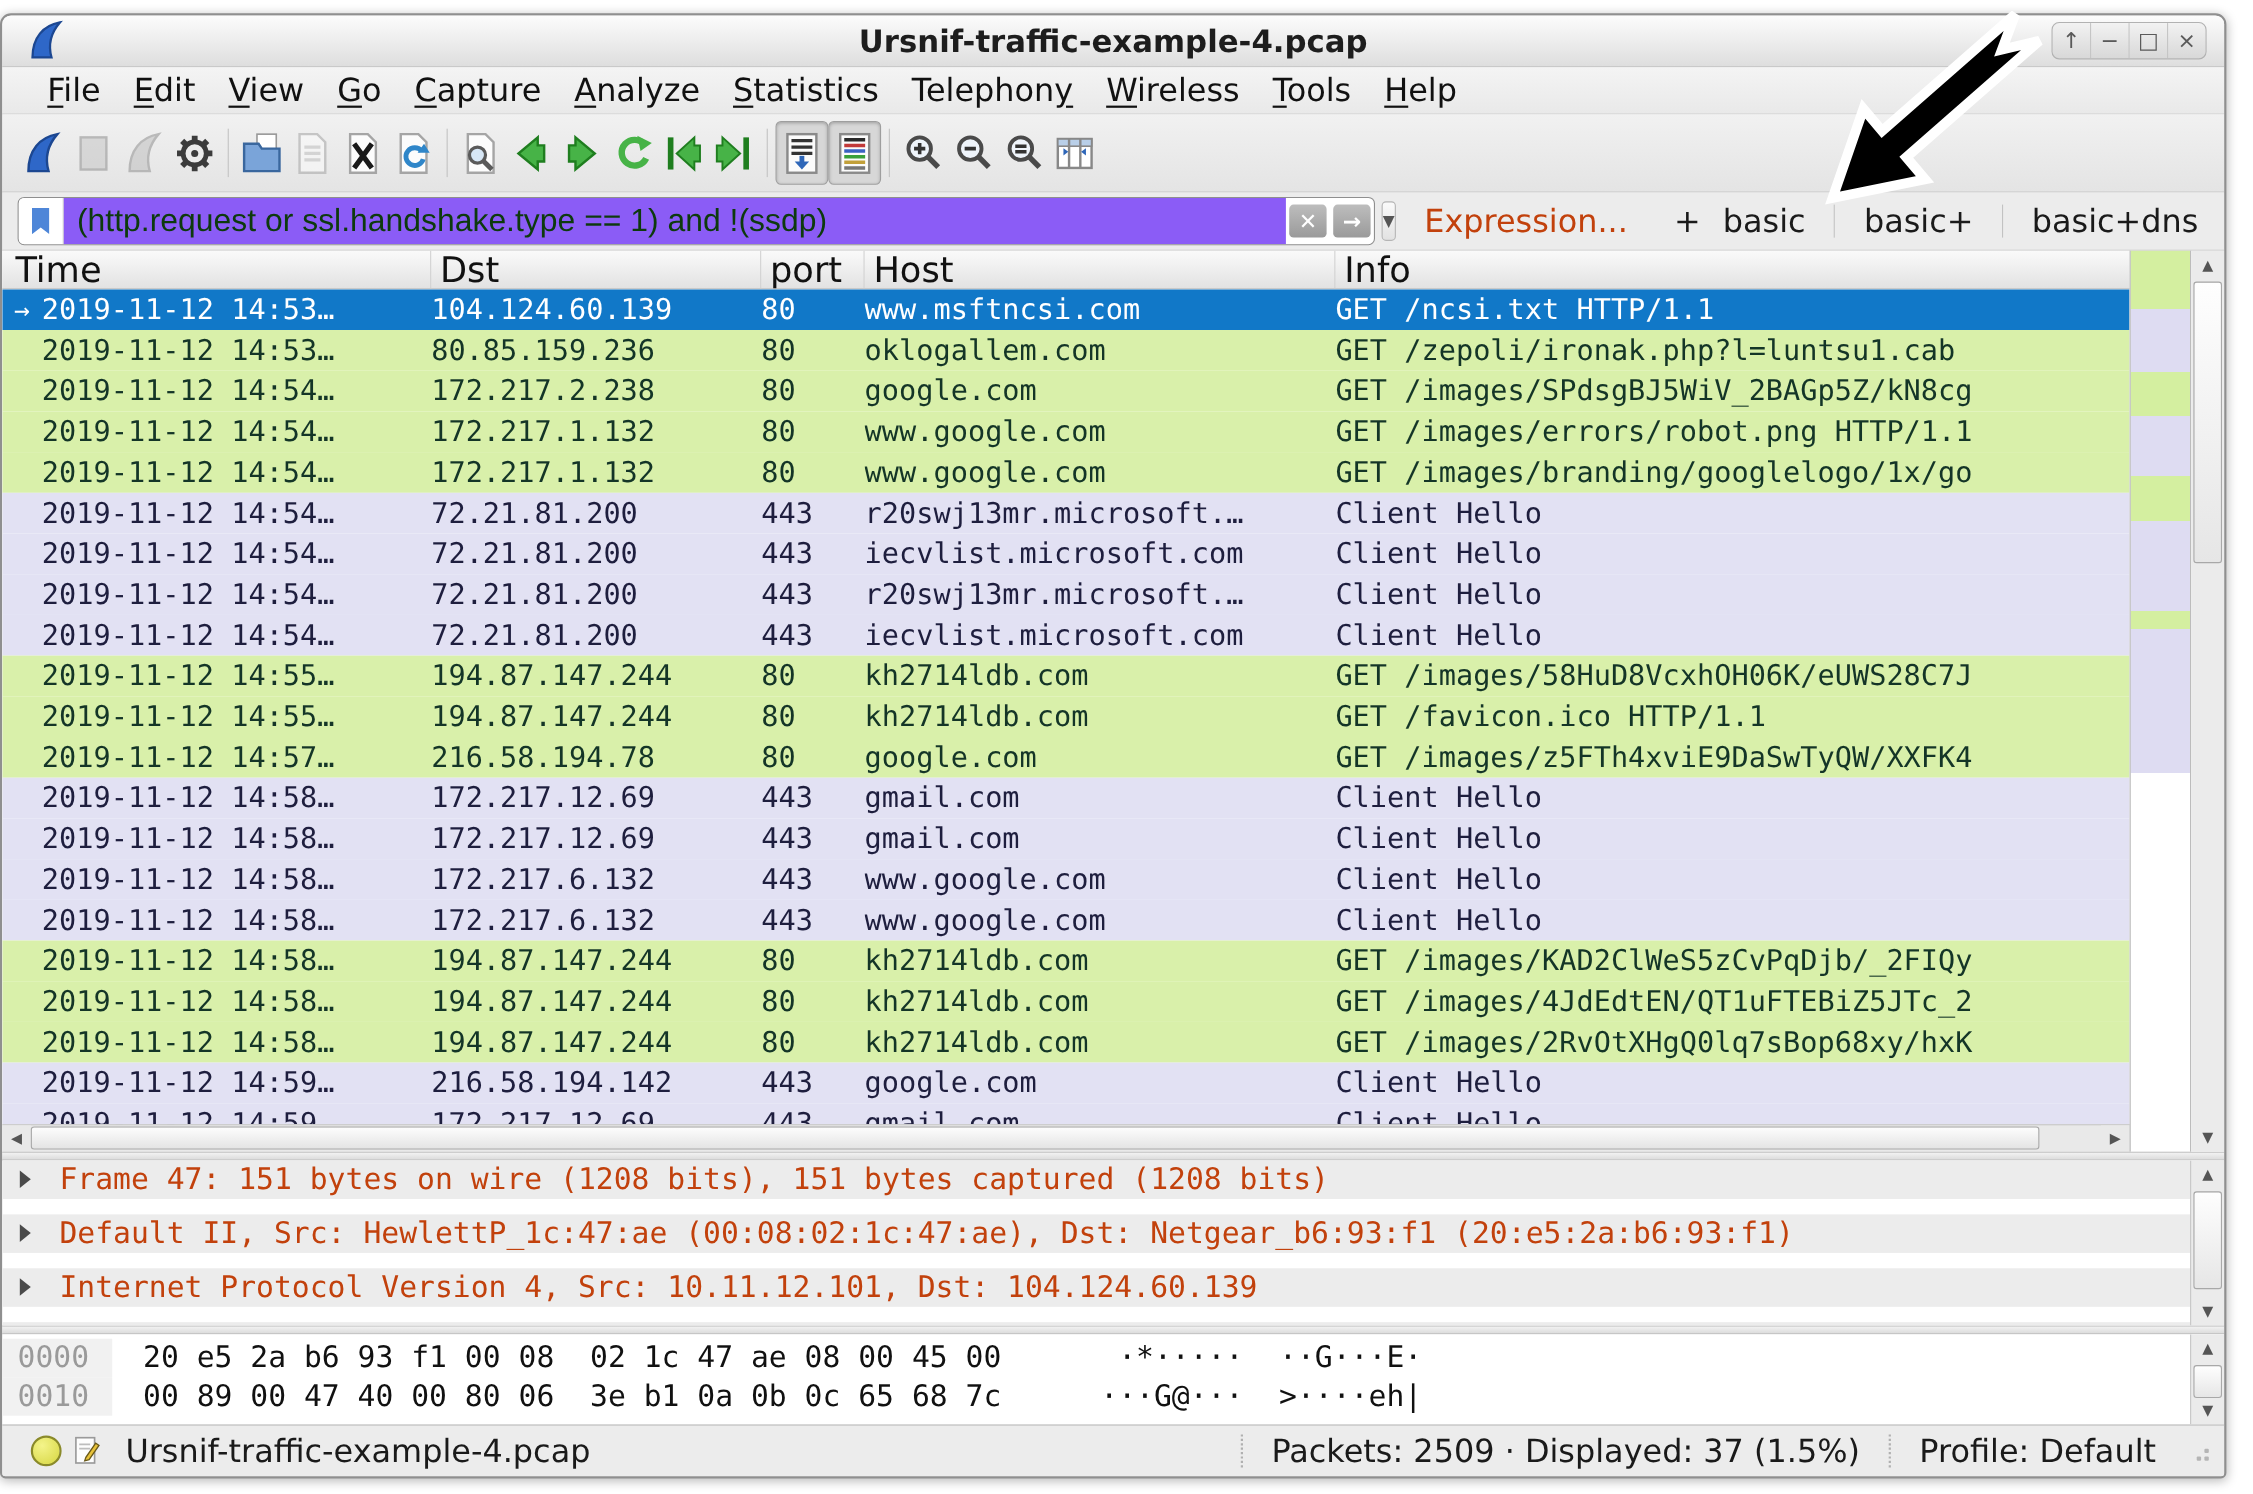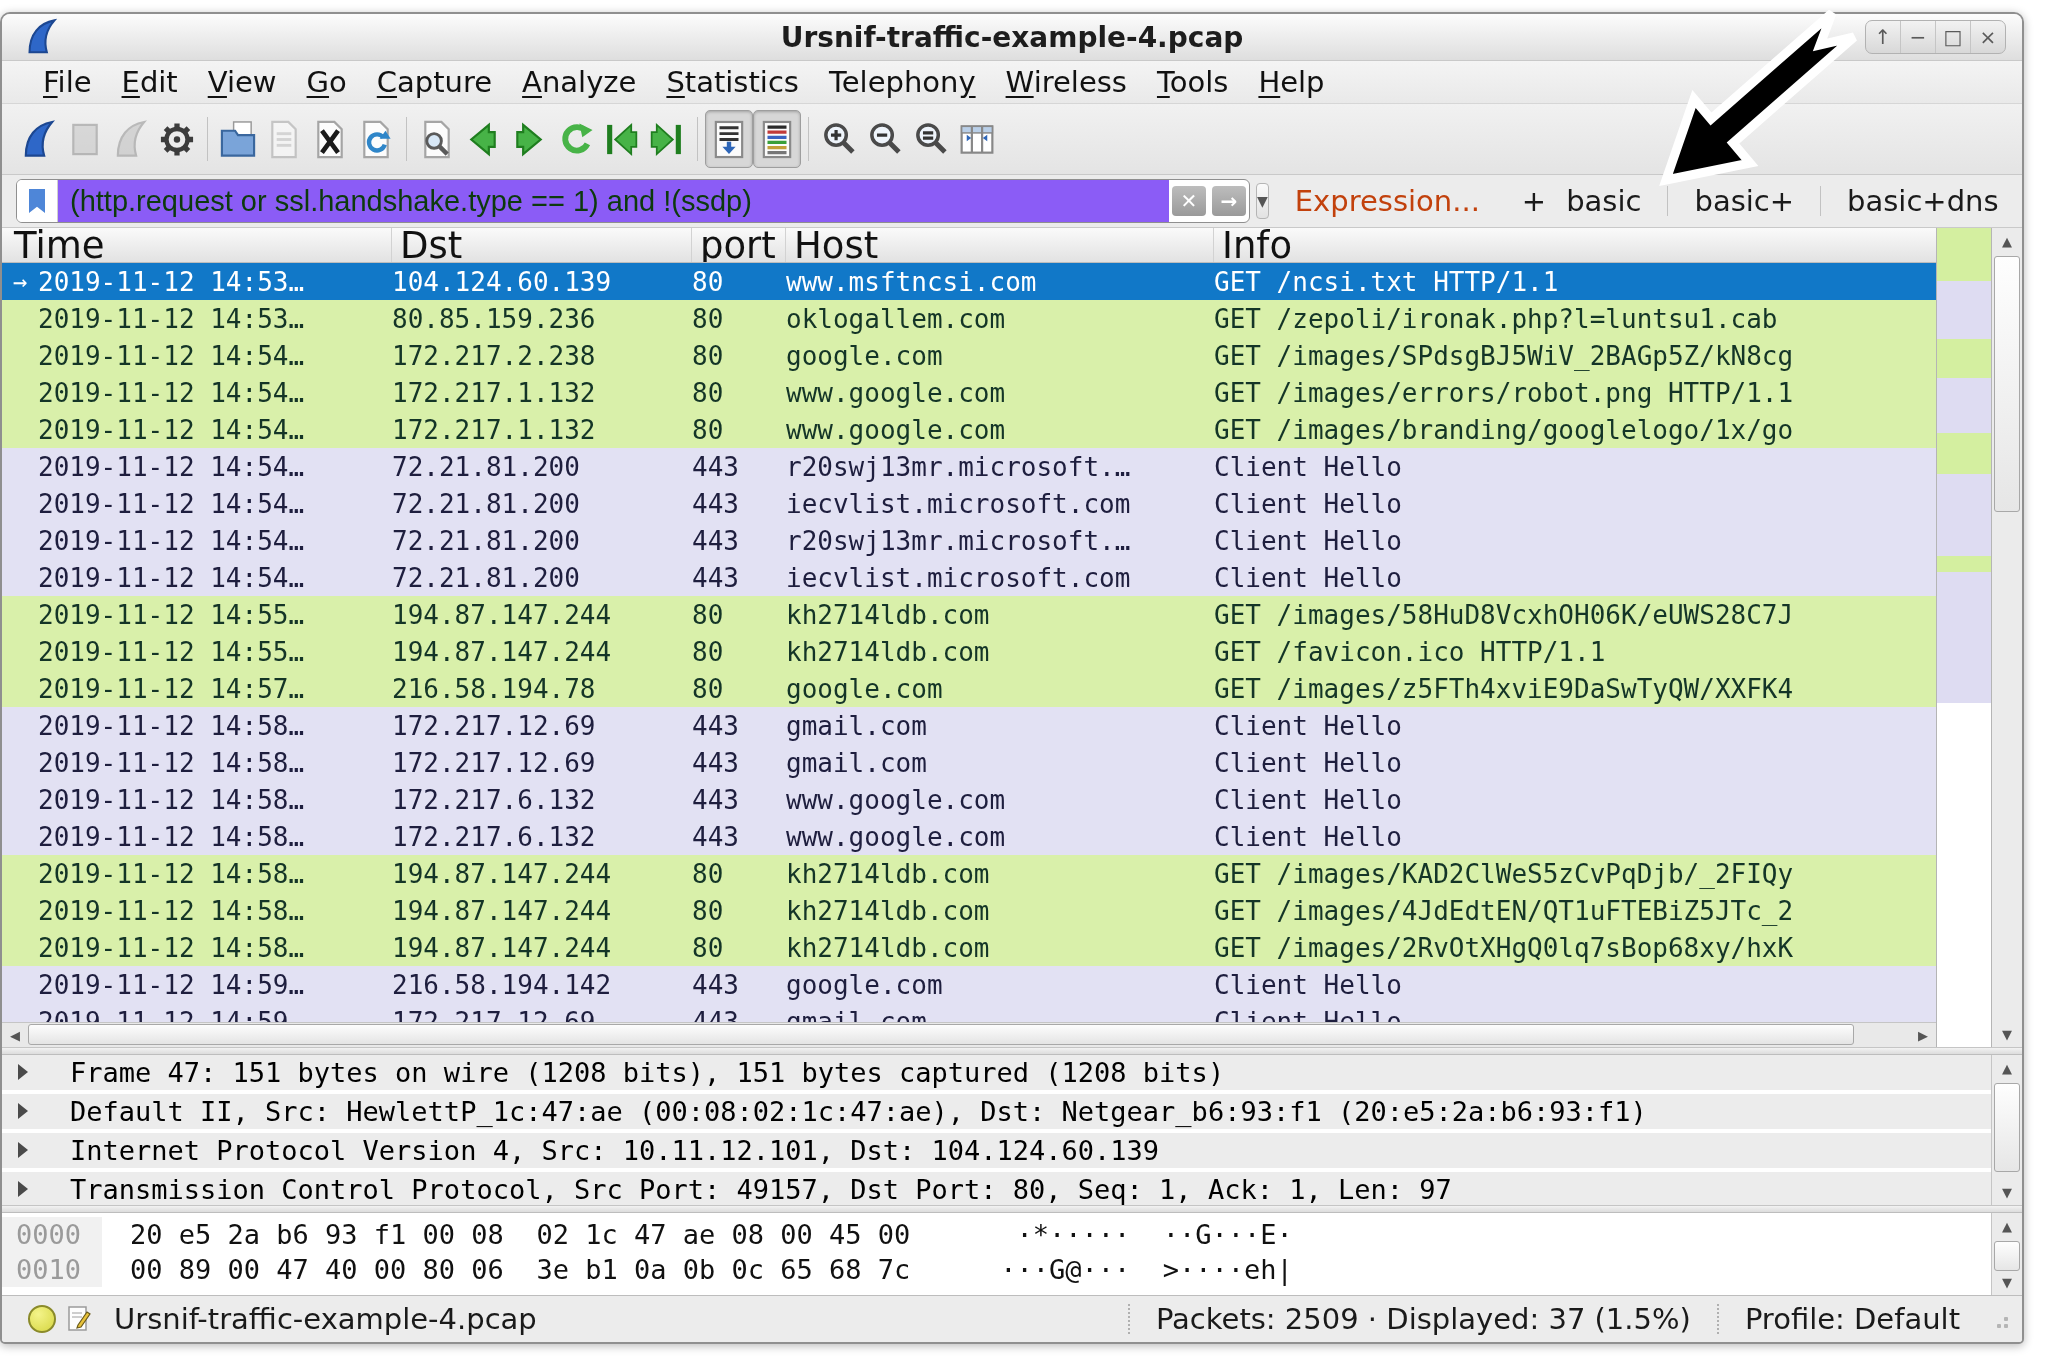--- a/index.html
+++ b/index.html
@@ -54,21 +54,21 @@
     font-size:14px;color:#555;margin-left:6px;border:1px solid #b5b5b5;border-radius:4px;height:34px;background:linear-gradient(#fafafa,#e2e2e2);}
   .fb-label{font-size:29px;color:#c2410c;margin-left:26px;white-space:nowrap;}
   .fb-sep{width:1px;height:30px;background:#c2c2c2;margin:0 16px;}
   .fb-plus{font-size:29px;color:#1a1a1a;margin:0 10px;}
   .fb-shortcut{font-size:29px;color:#1a1a1a;white-space:nowrap;}
 
   
   .plist{flex:1 1 auto;display:flex;background:#fff;min-height:0;}
   .pl-main{flex:1;display:flex;flex-direction:column;min-width:0;}
   .pl-header{height:34px;flex:0 0 34px;display:flex;background:linear-gradient(#fafafa,#e2e2e2);
-    border-bottom:1px solid #bdbdbd;font-size:37px;color:#111;}
+    border-bottom:1px solid #bdbdbd;font-size:32px;color:#111;}
   .hcell{border-right:1px solid #d2d2d2;display:flex;align-items:center;padding-left:8px;box-sizing:border-box;white-space:nowrap;overflow:hidden;}
   .hc0{flex:0 0 390px;padding-left:12px;}.hc1{flex:0 0 300px;}.hc2{flex:0 0 94px;}
   .hc3{flex:0 0 428px;}.hc4{flex:1;border-right:none;}
   .pl-rows{flex:1;overflow:hidden;}
   .prow{height:37px;display:flex;font-size:26px;font-family:"DejaVu Sans Mono",monospace;
     align-items:center;white-space:nowrap;}
   .prow.http{background:#d9f0aa;color:#143527;}
   .prow.tls{background:#e2e1f3;color:#1e1e3e;}
   .prow.selected{background:#1178c8;color:#ffffff;}
   .pc{overflow:hidden;box-sizing:border-box;flex-shrink:0;}
@@ -100,23 +100,23 @@
   .vs-up{top:0;}.vs-down{bottom:0;}
   .vs-thumb{position:absolute;left:2px;right:2px;top:28px;height:31%;
     background:linear-gradient(#fefefe,#e6e6e6);border:1px solid #a8a8a8;border-radius:3px;}
 
   .splitter{height:6px;flex:0 0 6px;background:linear-gradient(#f2f2f2,#dcdcdc);
     border-top:1px solid #c5c5c5;border-bottom:1px solid #bdbdbd;}
 
   
   .details{height:150px;flex:0 0 150px;background:#ffffff;display:flex;overflow:hidden;}
   .det-rows{flex:1;overflow:hidden;min-width:0;}
-  .det-row{height:35px;margin-bottom:4px;background:#ececec;display:flex;align-items:center;
-    font-family:"DejaVu Sans Mono",monospace;font-size:27px;color:#000000;white-space:nowrap;
-    padding-left:68px;position:relative;overflow:hidden;}
+  .det-row{height:35px;margin-bottom:14px;background:#ececec;display:flex;align-items:center;
+    font-family:"DejaVu Sans Mono",monospace;font-size:27px;color:#c2410c;white-space:nowrap;
+    padding-left:52px;position:relative;overflow:hidden;}
   .det-row .tri{position:absolute;left:16px;top:9px;width:0;height:0;
     border-left:10px solid #4a4a4a;border-top:8px solid transparent;border-bottom:8px solid transparent;}
 
   
   .hexpane{height:82px;flex:0 0 82px;background:#ffffff;display:flex;overflow:hidden;}
   .hex-rows{flex:1;overflow:hidden;min-width:0;padding-top:4px;}
   .hex-row{height:35px;display:flex;align-items:center;font-family:"DejaVu Sans Mono",monospace;
     font-size:27px;white-space:pre;}
   .hex-off{flex:0 0 100px;color:#9a9a9a;background:#f1f1f1;padding-left:14px;box-sizing:border-box;height:100%;display:flex;align-items:center;}
   .hex-bytes{color:#111;padding-left:28px;}

